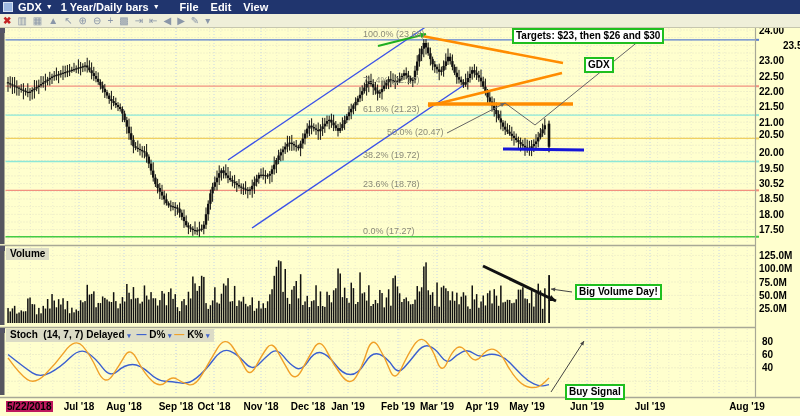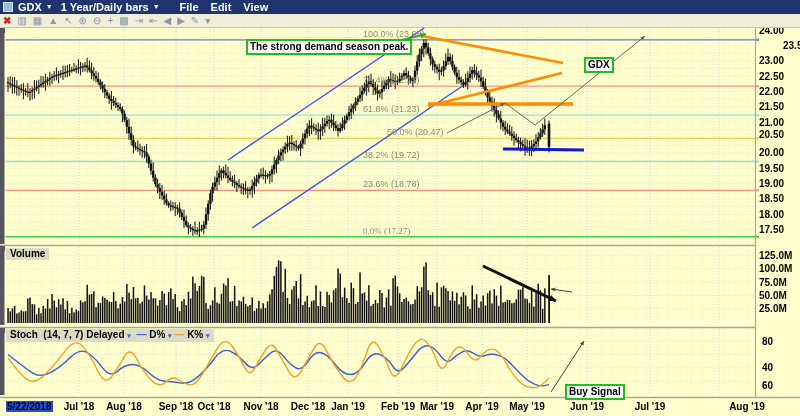--- a/index.html
+++ b/index.html
@@ -15,21 +15,21 @@
   svg.canvas{position:absolute;top:0;left:0;z-index:1;}
   .note{position:absolute;z-index:3;border:2px solid #1fbf1f;background:#ffffff;color:#000;font-size:10px;font-weight:bold;padding:0 2px;white-space:nowrap;line-height:12px;}
   .chip{position:absolute;z-index:3;background:#dcdcc6;color:#000;font-size:10px;font-weight:bold;padding:0 4px;line-height:12px;white-space:nowrap;}
   .chip .plain{font-weight:bold;}
   .chip .tinydd{font-size:7px;color:#4466cc;}
   .chip .dashD{color:#3a5fd0;font-weight:bold;}
   .chip .dashK{color:#f0a028;font-weight:bold;}
   .axlabel{position:absolute;z-index:2;font-size:10px;font-weight:bold;color:#000;white-space:nowrap;}
   .fiblabel{position:absolute;z-index:2;font-size:9px;color:#8a8a78;white-space:nowrap;}
   .month{position:absolute;z-index:2;top:401px;font-size:10px;font-weight:bold;color:#000;transform:translateX(-50%);white-space:nowrap;}
-  .startdate{position:absolute;z-index:3;top:401px;left:6px;background:#1d4ed8;font-size:10px;font-weight:bold;color:#000;padding:0 1px;}
+  .startdate{position:absolute;z-index:3;top:401px;left:6px;background:#be185d;font-size:10px;font-weight:bold;color:#000;padding:0 1px;}
   .collapsebox{position:absolute;width:5px;height:5px;background:#556;z-index:4;}
 </style>
 </head>
 <body>
 
 <div class="screen">
 
   <div class="titlebar">
     <span class="appicon"></span>
     <span class="tsel">GDX</span>
@@ -1136,48 +1136,49 @@
     <span class="plain">Delayed</span>
     <span class="tinydd">▾</span>
     &nbsp;<span class="dashD">—</span>
     <span>D%</span>
     <span class="tinydd">▾</span>
     <span class="dashK">—</span>
     <span>K%</span>
     <span class="tinydd">▾</span>
   </div>
 
-  <div class="note" style="left:246px;top:39px">The strong demand season peak.</div>
+  <div class="note" style="left:512px;top:28px">Targets: $23, then $26 and $30</div>
   <div class="note" style="left:584px;top:57px">GDX</div>
+  <div class="note" style="left:575px;top:284px">Big Volume Day!</div>
   <div class="note" style="left:565px;top:384px">Buy Signal</div>
 
   <div class="startdate">5/22/2018</div>
 
   <div id="labels">
       <div class="axlabel" style="left: 759px; top: 24.5px;">24.00</div>
       <div class="axlabel" style="left: 759px; top: 39.86px; margin-left: 24px;">23.50</div>
       <div class="axlabel" style="left: 759px; top: 55.22px;">23.00</div>
       <div class="axlabel" style="left: 759px; top: 70.58px;">22.50</div>
       <div class="axlabel" style="left: 759px; top: 85.94px;">22.00</div>
       <div class="axlabel" style="left: 759px; top: 101.3px;">21.50</div>
       <div class="axlabel" style="left: 759px; top: 116.66px;">21.00</div>
       <div class="axlabel" style="left: 759px; top: 129px;">20.50</div>
       <div class="axlabel" style="left: 759px; top: 147.38px;">20.00</div>
       <div class="axlabel" style="left: 759px; top: 162.74px;">19.50</div>
-      <div class="axlabel" style="left: 759px; top: 178.1px;">19.00</div>
+      <div class="axlabel" style="left: 759px; top: 178.1px;">30.52</div>
       <div class="axlabel" style="left: 759px; top: 193.46px;">18.50</div>
       <div class="axlabel" style="left: 759px; top: 208.82px;">18.00</div>
       <div class="axlabel" style="left: 759px; top: 224.18px;">17.50</div>
       <div class="axlabel" style="left: 759px; top: 249.875px;">125.0M</div>
       <div class="axlabel" style="left: 759px; top: 263.2px;">100.0M</div>
       <div class="axlabel" style="left: 759px; top: 276.525px;">75.0M</div>
       <div class="axlabel" style="left: 759px; top: 289.85px;">50.0M</div>
       <div class="axlabel" style="left: 759px; top: 303.175px;">25.0M</div>
       <div class="axlabel" style="left: 762px; top: 335.58px;">80</div>
-      <div class="axlabel" style="left: 762px; top: 348.96px; margin-top: 31px;">60</div>
+      <div class="axlabel" style="left: 762px; top: 348.96px;">60</div>
       <div class="axlabel" style="left: 762px; top: 362.34px;">40</div>
       <div class="axlabel" style="left: 801px; top: 375.72px;">20</div>
       <div class="month" style="left: 79px; top: 401px; position: absolute;">Jul '18</div>
       <div class="month" style="left: 124px; top: 401px; position: absolute;">Aug '18</div>
       <div class="month" style="left: 176px; top: 401px; position: absolute;">Sep '18</div>
       <div class="month" style="left: 214px; top: 401px; position: absolute;">Oct '18</div>
       <div class="month" style="left: 261px; top: 401px; position: absolute;">Nov '18</div>
       <div class="month" style="left: 308px; top: 401px; position: absolute;">Dec '18</div>
       <div class="month" style="left: 348px; top: 401px; position: absolute;">Jan '19</div>
       <div class="month" style="left: 398px; top: 401px; position: absolute;">Feb '19</div>
@@ -1186,16 +1187,16 @@
       <div class="month" style="left: 527px; top: 401px; position: absolute;">May '19</div>
       <div class="month" style="left: 587px; top: 401px; position: absolute;">Jun '19</div>
       <div class="month" style="left: 650px; top: 401px; position: absolute;">Jul '19</div>
       <div class="month" style="left: 747px; top: 401px; position: absolute;">Aug '19</div>
       <div class="fiblabel" style="left: 363px; top: 28.8304px;">100.0% (23.68)</div>
       <div class="fiblabel" style="left: 363px; top: 75.2176px;">76.4% (22.17)</div>
       <div class="fiblabel" style="left: 363px; top: 104.094px;">61.8% (21.23)</div>
       <div class="fiblabel" style="left: 363px; top: 127.442px; padding-left: 24px;">50.0% (20.47)</div>
       <div class="fiblabel" style="left: 363px; top: 150.482px;">38.2% (19.72)</div>
       <div class="fiblabel" style="left: 363px; top: 179.358px;">23.6% (18.78)</div>
-      <div class="fiblabel" style="left: 363px; top: 225.746px; font-family: Liberation Serif, serif;">0.0% (17.27)</div>
+      <div class="fiblabel" style="left: 363px; top: 225.746px;">0.0% (17.27)</div>
     </div>
 
 </div>
 
 </body></html>

